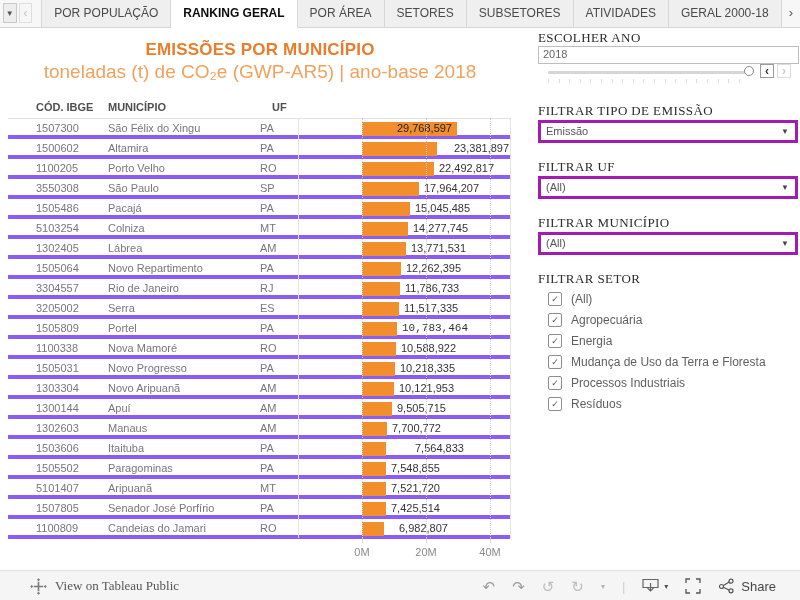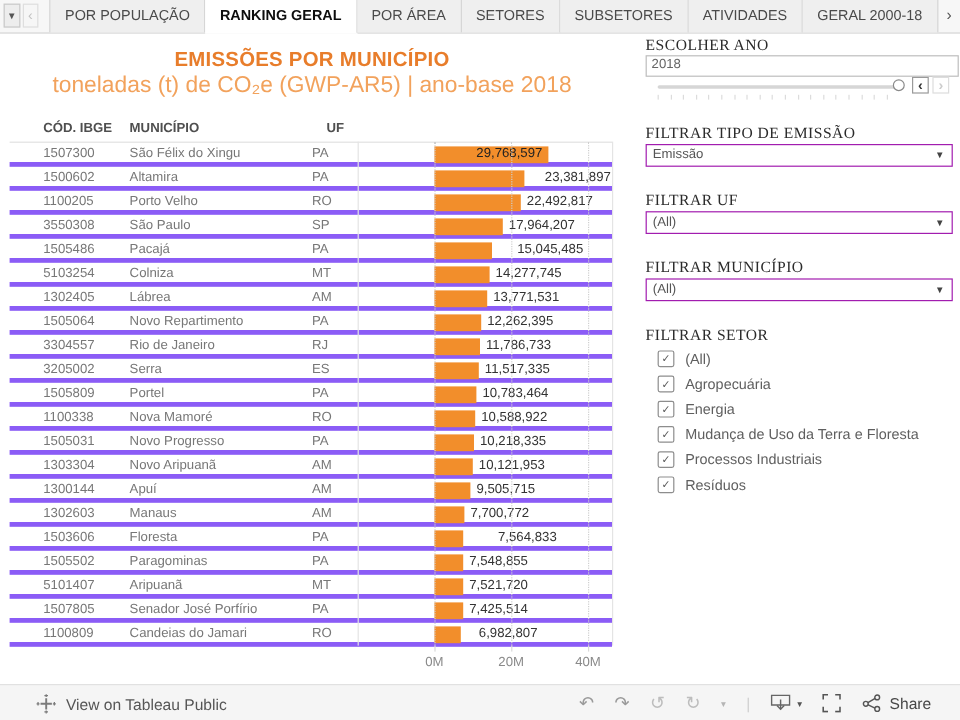--- a/index.html
+++ b/index.html
@@ -56,33 +56,33 @@
         font-size:11px;color:#666;padding:1px 0 0 4px;box-sizing:content-box;}
   .slider{position:absolute;left:10px;top:44px;width:202px;height:3px;background:#d6d6d6;border-radius:2px;}
   .handle{position:absolute;left:206px;top:39px;width:10px;height:10px;border:1px solid #8a8a8a;
           border-radius:50%;background:#fff;box-sizing:border-box;}
   .sbtn{position:absolute;top:37px;width:14px;height:14px;border:1px solid #9a9a9a;background:#fff;
         display:flex;align-items:center;justify-content:center;font-size:12px;font-weight:bold;color:#333;box-sizing:border-box;}
   .sbtn.fwd{border-color:#ddd;color:#ccc;}
   .tickrow{position:absolute;left:10px;top:52px;width:240px;height:5px;}
   .stick{position:absolute;top:0;width:1px;height:4px;background:#dcdcdc;}
 
-  .select{position:absolute;left:0;width:249px;height:13px;border:1px solid #a21caf;
+  .select{position:absolute;left:0;width:249px;height:13px;border:3px solid #a21caf;
           font-size:11px;color:#555;padding:2px 0 2px 5px;}
   .caret{position:absolute;right:6px;top:4px;font-size:8px;color:#444;}
 
   .chkitem{position:absolute;left:10px;height:18px;display:flex;align-items:center;}
   .chkbox{width:12px;height:12px;border:1px solid #8d8d8d;border-radius:2px;background:#fff;
           display:flex;align-items:center;justify-content:center;font-size:9px;color:#555;margin-right:9px;}
   .chklbl{font-size:12px;color:#5f5f5f;white-space:nowrap;}
 
   
   .footer{position:absolute;left:0;top:570px;width:800px;height:30px;background:#f5f5f5;
           border-top:1px solid #e1e1e1;display:flex;align-items:center;}
-  .brand{display:flex;align-items:flex-end;margin-left:30px;}
+  .brand{display:flex;align-items:flex-start;margin-left:30px;font-family:Liberation Serif, serif;}
   .brand-label{font-size:13px;color:#565656;margin-left:8px;}
   .tools{position:absolute;right:24px;top:0;height:30px;display:flex;align-items:center;gap:17px;}
   .ticon{font-size:15px;color:#9a9a9a;line-height:1;}
   .ticon.lite{color:#bdbdbd;}
   .tcaret{font-size:8px;color:#b5b5b5;}
   .tsep{color:#cfcfcf;font-size:13px;}
   .dlwrap{display:flex;align-items:center;gap:5px;}
   .share{display:flex;align-items:center;gap:6px;}
   .share-lbl{font-size:13px;color:#474747;}
 </style>
@@ -151,21 +151,21 @@
           <div class="bar" style="width: 57px;"></div>
           <div class="val" style="left: 124px;">17,964,207</div>
         </div>
       </div>
       <div class="trow">
         <div class="td td-code">1505486</div>
         <div class="td td-mun">Pacajá</div>
         <div class="td td-uf">PA</div>
         <div class="rowchart">
           <div class="bar" style="width: 48px;"></div>
-          <div class="val" style="left: 115px; margin-left: 16px;">15,045,485</div>
+          <div class="val" style="left: 115px;">15,045,485</div>
         </div>
       </div>
       <div class="trow">
         <div class="td td-code">5103254</div>
         <div class="td td-mun">Colniza</div>
         <div class="td td-uf">MT</div>
         <div class="rowchart">
           <div class="bar" style="width: 46px;"></div>
           <div class="val" style="left: 113px;">14,277,745</div>
         </div>
@@ -205,21 +205,21 @@
           <div class="bar" style="width: 37px;"></div>
           <div class="val" style="left: 104px;">11,517,335</div>
         </div>
       </div>
       <div class="trow">
         <div class="td td-code">1505809</div>
         <div class="td td-mun">Portel</div>
         <div class="td td-uf">PA</div>
         <div class="rowchart">
           <div class="bar" style="width: 35px;"></div>
-          <div class="val" style="left: 102px;">10,783,464</div>
+          <div class="val" style="left: 102px; font-family: Liberation Mono, monospace;">10,783,464</div>
         </div>
       </div>
       <div class="trow">
         <div class="td td-code">1100338</div>
         <div class="td td-mun">Nova Mamoré</div>
         <div class="td td-uf">RO</div>
         <div class="rowchart">
           <div class="bar" style="width: 34px;"></div>
           <div class="val" style="left: 101px;">10,588,922</div>
         </div>
@@ -255,21 +255,21 @@
         <div class="td td-code">1302603</div>
         <div class="td td-mun">Manaus</div>
         <div class="td td-uf">AM</div>
         <div class="rowchart">
           <div class="bar" style="width: 25px;"></div>
           <div class="val" style="left: 92px;">7,700,772</div>
         </div>
       </div>
       <div class="trow">
         <div class="td td-code">1503606</div>
-        <div class="td td-mun">Floresta</div>
+        <div class="td td-mun">Itaituba</div>
         <div class="td td-uf">PA</div>
         <div class="rowchart">
           <div class="bar" style="width: 24px;"></div>
           <div class="val" style="left: 91px; margin-left: 24px;">7,564,833</div>
         </div>
       </div>
       <div class="trow">
         <div class="td td-code">1505502</div>
         <div class="td td-mun">Paragominas</div>
         <div class="td td-uf">PA</div>

